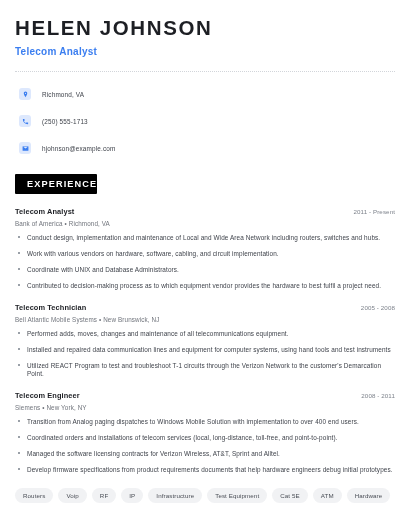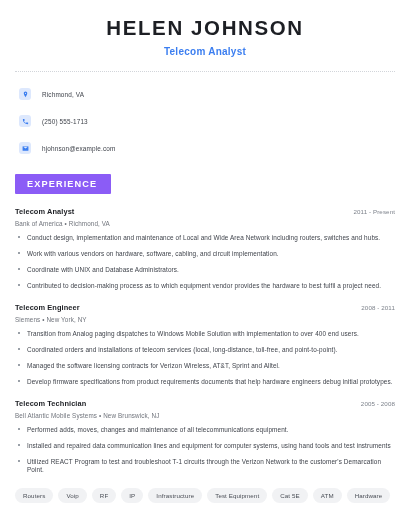--- a/index.html
+++ b/index.html
@@ -13,21 +13,21 @@
   .page {
     position: relative;
     width: 410px;
     height: 530px;
     background: #ffffff;
     padding: 0 15px;
     overflow: hidden;
   }
 
   
-  .header { padding-top: 17px; text-align: center; }
+  .header { padding-top: 17px; text-align: left; }
   .full-name {
     font-size: 20.5px;
     font-weight: 700;
     letter-spacing: 1.6px;
     color: #1d1f24;
     line-height: 1.1;
   }
   .job-title {
     margin-top: 6px;
     font-size: 10px;
@@ -66,26 +66,26 @@
     margin-left: 11px;
     font-size: 6.4px;
     color: #3f434b;
     letter-spacing: 0.15px;
   }
 
   
   .section { margin-top: 14px; }
   .section-badge {
     display: inline-block;
-    background: #8b5cf6;
+    background: #000000;
     color: #ffffff;
     font-size: 9.2px;
     font-weight: 700;
     letter-spacing: 1.1px;
-    padding: 5px 14px 5px 12px;
+    padding: 5px 0 5px 12px;
     border-radius: 1px;
   }
 
   
   .job { margin-top: 13px; }
   .job-head {
     display: flex;
     align-items: baseline;
     justify-content: space-between;
   }
@@ -195,42 +195,42 @@
       <ul class="bullets">
         <li class="bullet">Conduct design, implementation and maintenance of Local and Wide Area Network including routers, switches and hubs.</li>
         <li class="bullet">Work with various vendors on hardware, software, cabling, and circuit implementation.</li>
         <li class="bullet">Coordinate with UNIX and Database Administrators.</li>
         <li class="bullet">Contributed to decision-making process as to which equipment vendor provides the hardware to best fulfil a project need.</li>
       </ul>
     </div>
 
     <div class="job">
       <div class="job-head">
+        <span class="job-role">Telecom Technician</span>
+        <span class="job-dates">2005 - 2008</span>
+      </div>
+      <div class="job-meta">Bell Atlantic Mobile Systems  •  New Brunswick, NJ</div>
+      <ul class="bullets">
+        <li class="bullet">Performed adds, moves, changes and maintenance of all telecommunications equipment.</li>
+        <li class="bullet">Installed and repaired data communication lines and equipment for computer systems, using hand tools and test instruments</li>
+        <li class="bullet">Utilized REACT Program to test and troubleshoot T-1 circuits through the Verizon Network to the customer's Demarcation Point.</li>
+      </ul>
+    </div>
+
+    <div class="job">
+      <div class="job-head">
         <span class="job-role">Telecom Engineer</span>
         <span class="job-dates">2008 - 2011</span>
       </div>
       <div class="job-meta">Siemens  •  New York, NY</div>
       <ul class="bullets">
         <li class="bullet">Transition from Analog paging dispatches to Windows Mobile Solution with implementation to over 400 end users.</li>
         <li class="bullet">Coordinated orders and installations of telecom services (local, long-distance, toll-free, and point-to-point).</li>
         <li class="bullet">Managed the software licensing contracts for Verizon Wireless, AT&amp;T, Sprint and Alltel.</li>
         <li class="bullet">Develop firmware specifications from product requirements documents that help hardware engineers debug initial prototypes.</li>
-      </ul>
-    </div>
-
-    <div class="job">
-      <div class="job-head">
-        <span class="job-role">Telecom Technician</span>
-        <span class="job-dates">2005 - 2008</span>
-      </div>
-      <div class="job-meta">Bell Atlantic Mobile Systems  •  New Brunswick, NJ</div>
-      <ul class="bullets">
-        <li class="bullet">Performed adds, moves, changes and maintenance of all telecommunications equipment.</li>
-        <li class="bullet">Installed and repaired data communication lines and equipment for computer systems, using hand tools and test instruments</li>
-        <li class="bullet">Utilized REACT Program to test and troubleshoot T-1 circuits through the Verizon Network to the customer's Demarcation Point.</li>
       </ul>
     </div>
   </div>
 
   <div class="section">
     <div class="skills-wrap">
       <span class="skill-chip">Routers</span>
       <span class="skill-chip">Voip</span>
       <span class="skill-chip">RF</span>
       <span class="skill-chip">IP</span>

